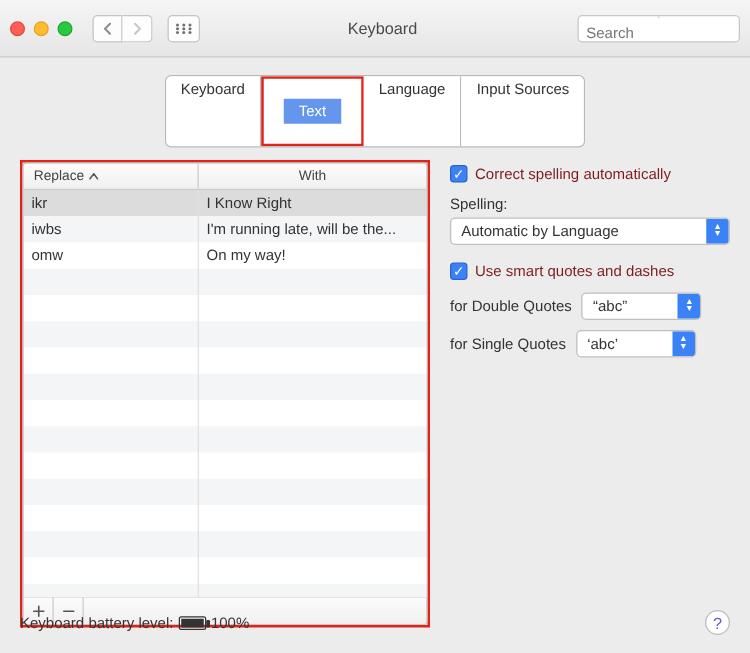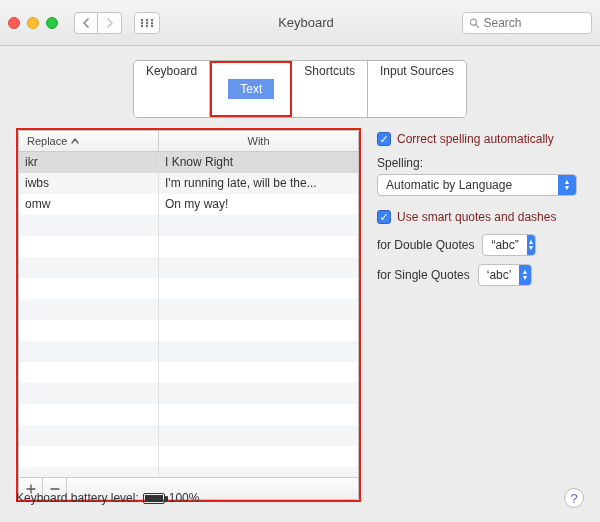--- a/index.html
+++ b/index.html
@@ -41,21 +41,21 @@
     border:1px solid #c4c4c4; border-radius:4px; margin-left:6px;
     display:flex;align-items:center;justify-content:center;color:#666;
   }
   .title {
     flex: 1; text-align:center; font-size:13px; color:#4a4a4a;
     padding-right:10px;
   }
   .searchwrap {
     width: 130px; height:22px; background:#fff; border:1px solid #c7c7c7;
     border-radius:4px; display:flex; align-items:center; padding:0 6px;
-    color:#a0a0a0; gap:4px;
+    color:#a0a0a0; gap:4px;flex-direction:column;
   }
   .searchwrap input {
     border:none; outline:none; font-size:12px; width:100%; background:transparent;
     color:#333;
   }
   
   .tabrow {
     display:flex; justify-content:center; margin:14px 0 10px 0;
   }
   .segmented {
@@ -126,21 +126,21 @@
     overflow:hidden; font-size:12px;
   }
   .selwrap .selval { flex:1; padding:0 8px; }
   .selwrap .selarr {
     width:18px; background:#3b82f6; color:#fff; display:flex; flex-direction:column;
     align-items:center;justify-content:center; font-size:7px; line-height:6px;
     align-self:stretch;
   }
   .spellblock { margin: 2px 0 14px 0;}
   .quoteRow { display:flex; align-items:center; gap:8px; margin-bottom:8px;}
-  .quoteRow .selwrap { width:54px;}
+  .quoteRow .selwrap { width:96px;}
   
   .bottombar {
     position:absolute; bottom:0; left:0; right:0;
     padding:10px 16px 14px 16px; display:flex; align-items:center;
     font-size:12px; color:#333; border-top:1px solid rgba(0,0,0,.0);text-align:right;
   }
   .batt {
     display:inline-block; width:22px; height:11px; border:1.3px solid #333;
     border-radius:2px; position:relative; margin:0 4px; vertical-align:middle;
   }
@@ -201,21 +201,21 @@
     <input placeholder="Search" style="">
   </div>
 </div>
 
 <div class="tabrow">
   <div class="segmented">
     <div class="tab">Keyboard</div>
     <span class="tabhl">
       <div class="tab active">Text</div>
     </span>
-    <div class="tab">Shortcuts</div>
+    <div class="tab">Language</div>
     <div class="tab">Input Sources</div>
   </div>
 </div>
 
 <div class="mainrow">
 
   <div class="tablewrap">
     <div class="tableinner">
       <div class="thead">
         <div class="th replace">
@@ -310,21 +310,21 @@
   </div>
 
   <div class="options">
     <div class="optrow">
       <div class="chk">✓</div>
       <span class="lbl">Correct spelling automatically</span>
     </div>
 
     <div class="spellblock">
       <div style="margin-bottom:4px;">Spelling:</div>
-      <div class="selwrap" style="width:200px">
+      <div class="selwrap" style="width:224px">
         <span class="selval">Automatic by Language</span>
         <span class="selarr">▲<br>▼</span>
       </div>
     </div>
 
     <div class="optrow">
       <div class="chk">✓</div>
       <span class="lbl">Use smart quotes and dashes</span>
     </div>
 

